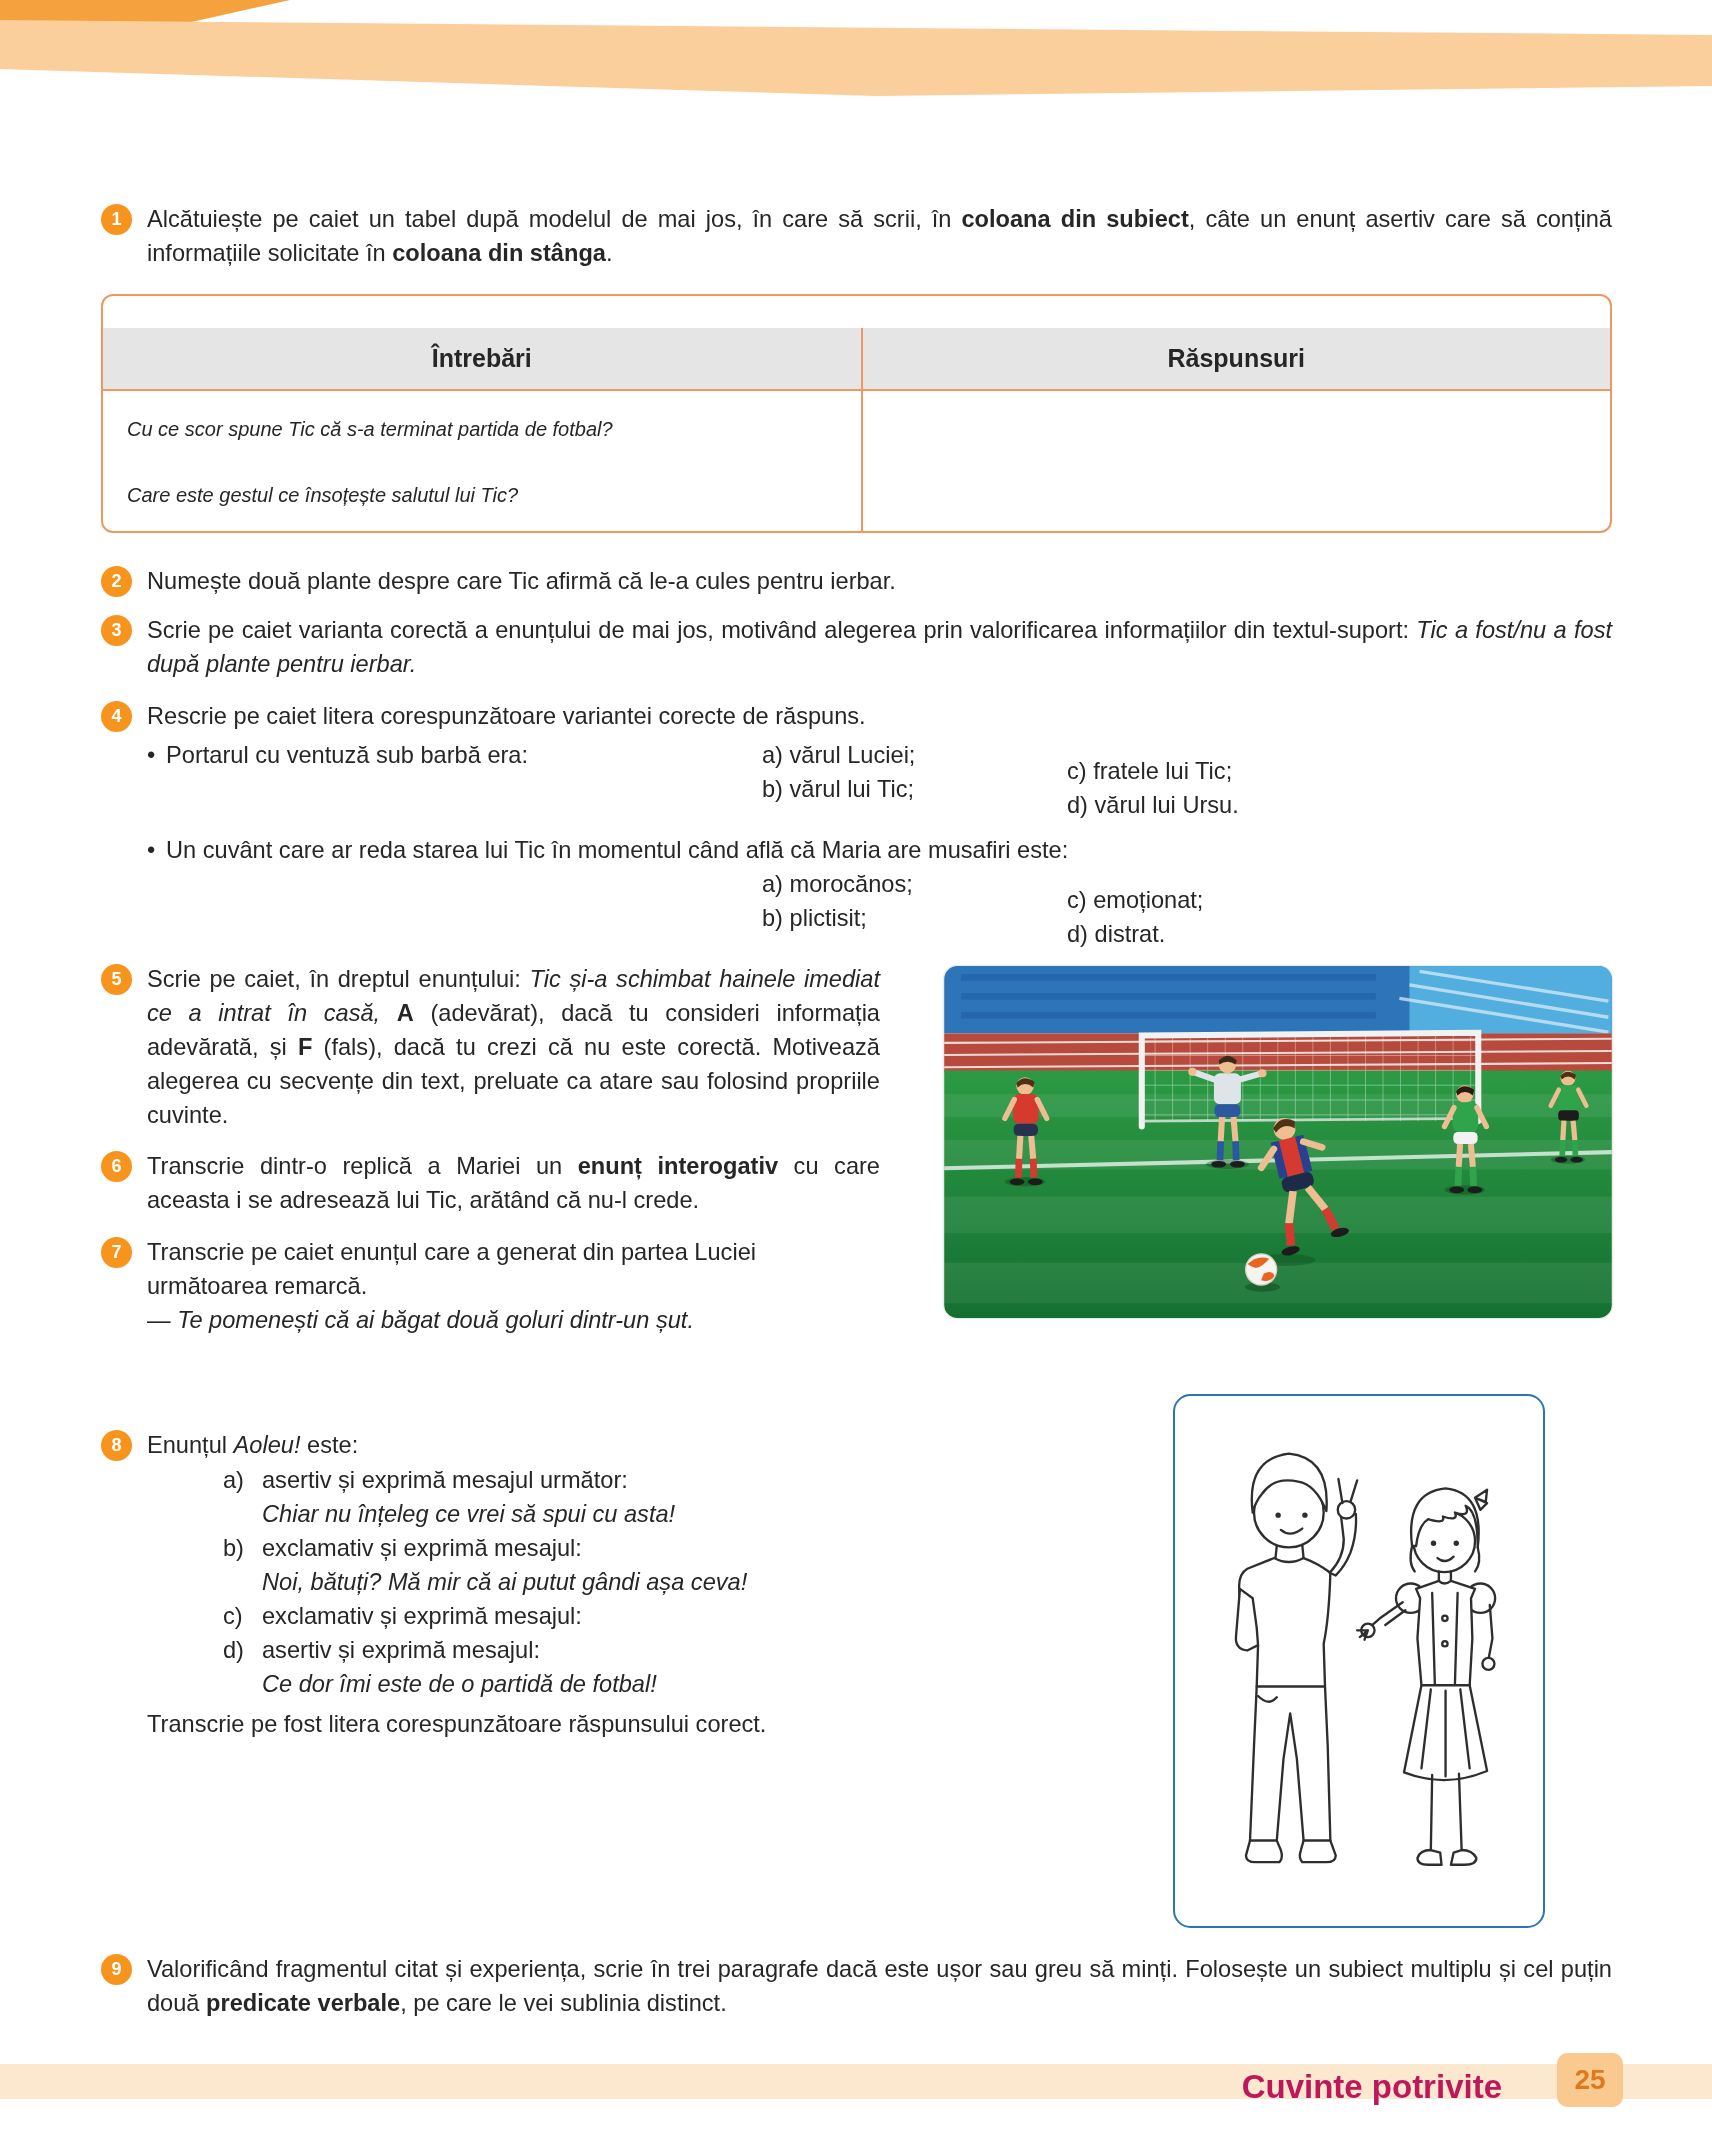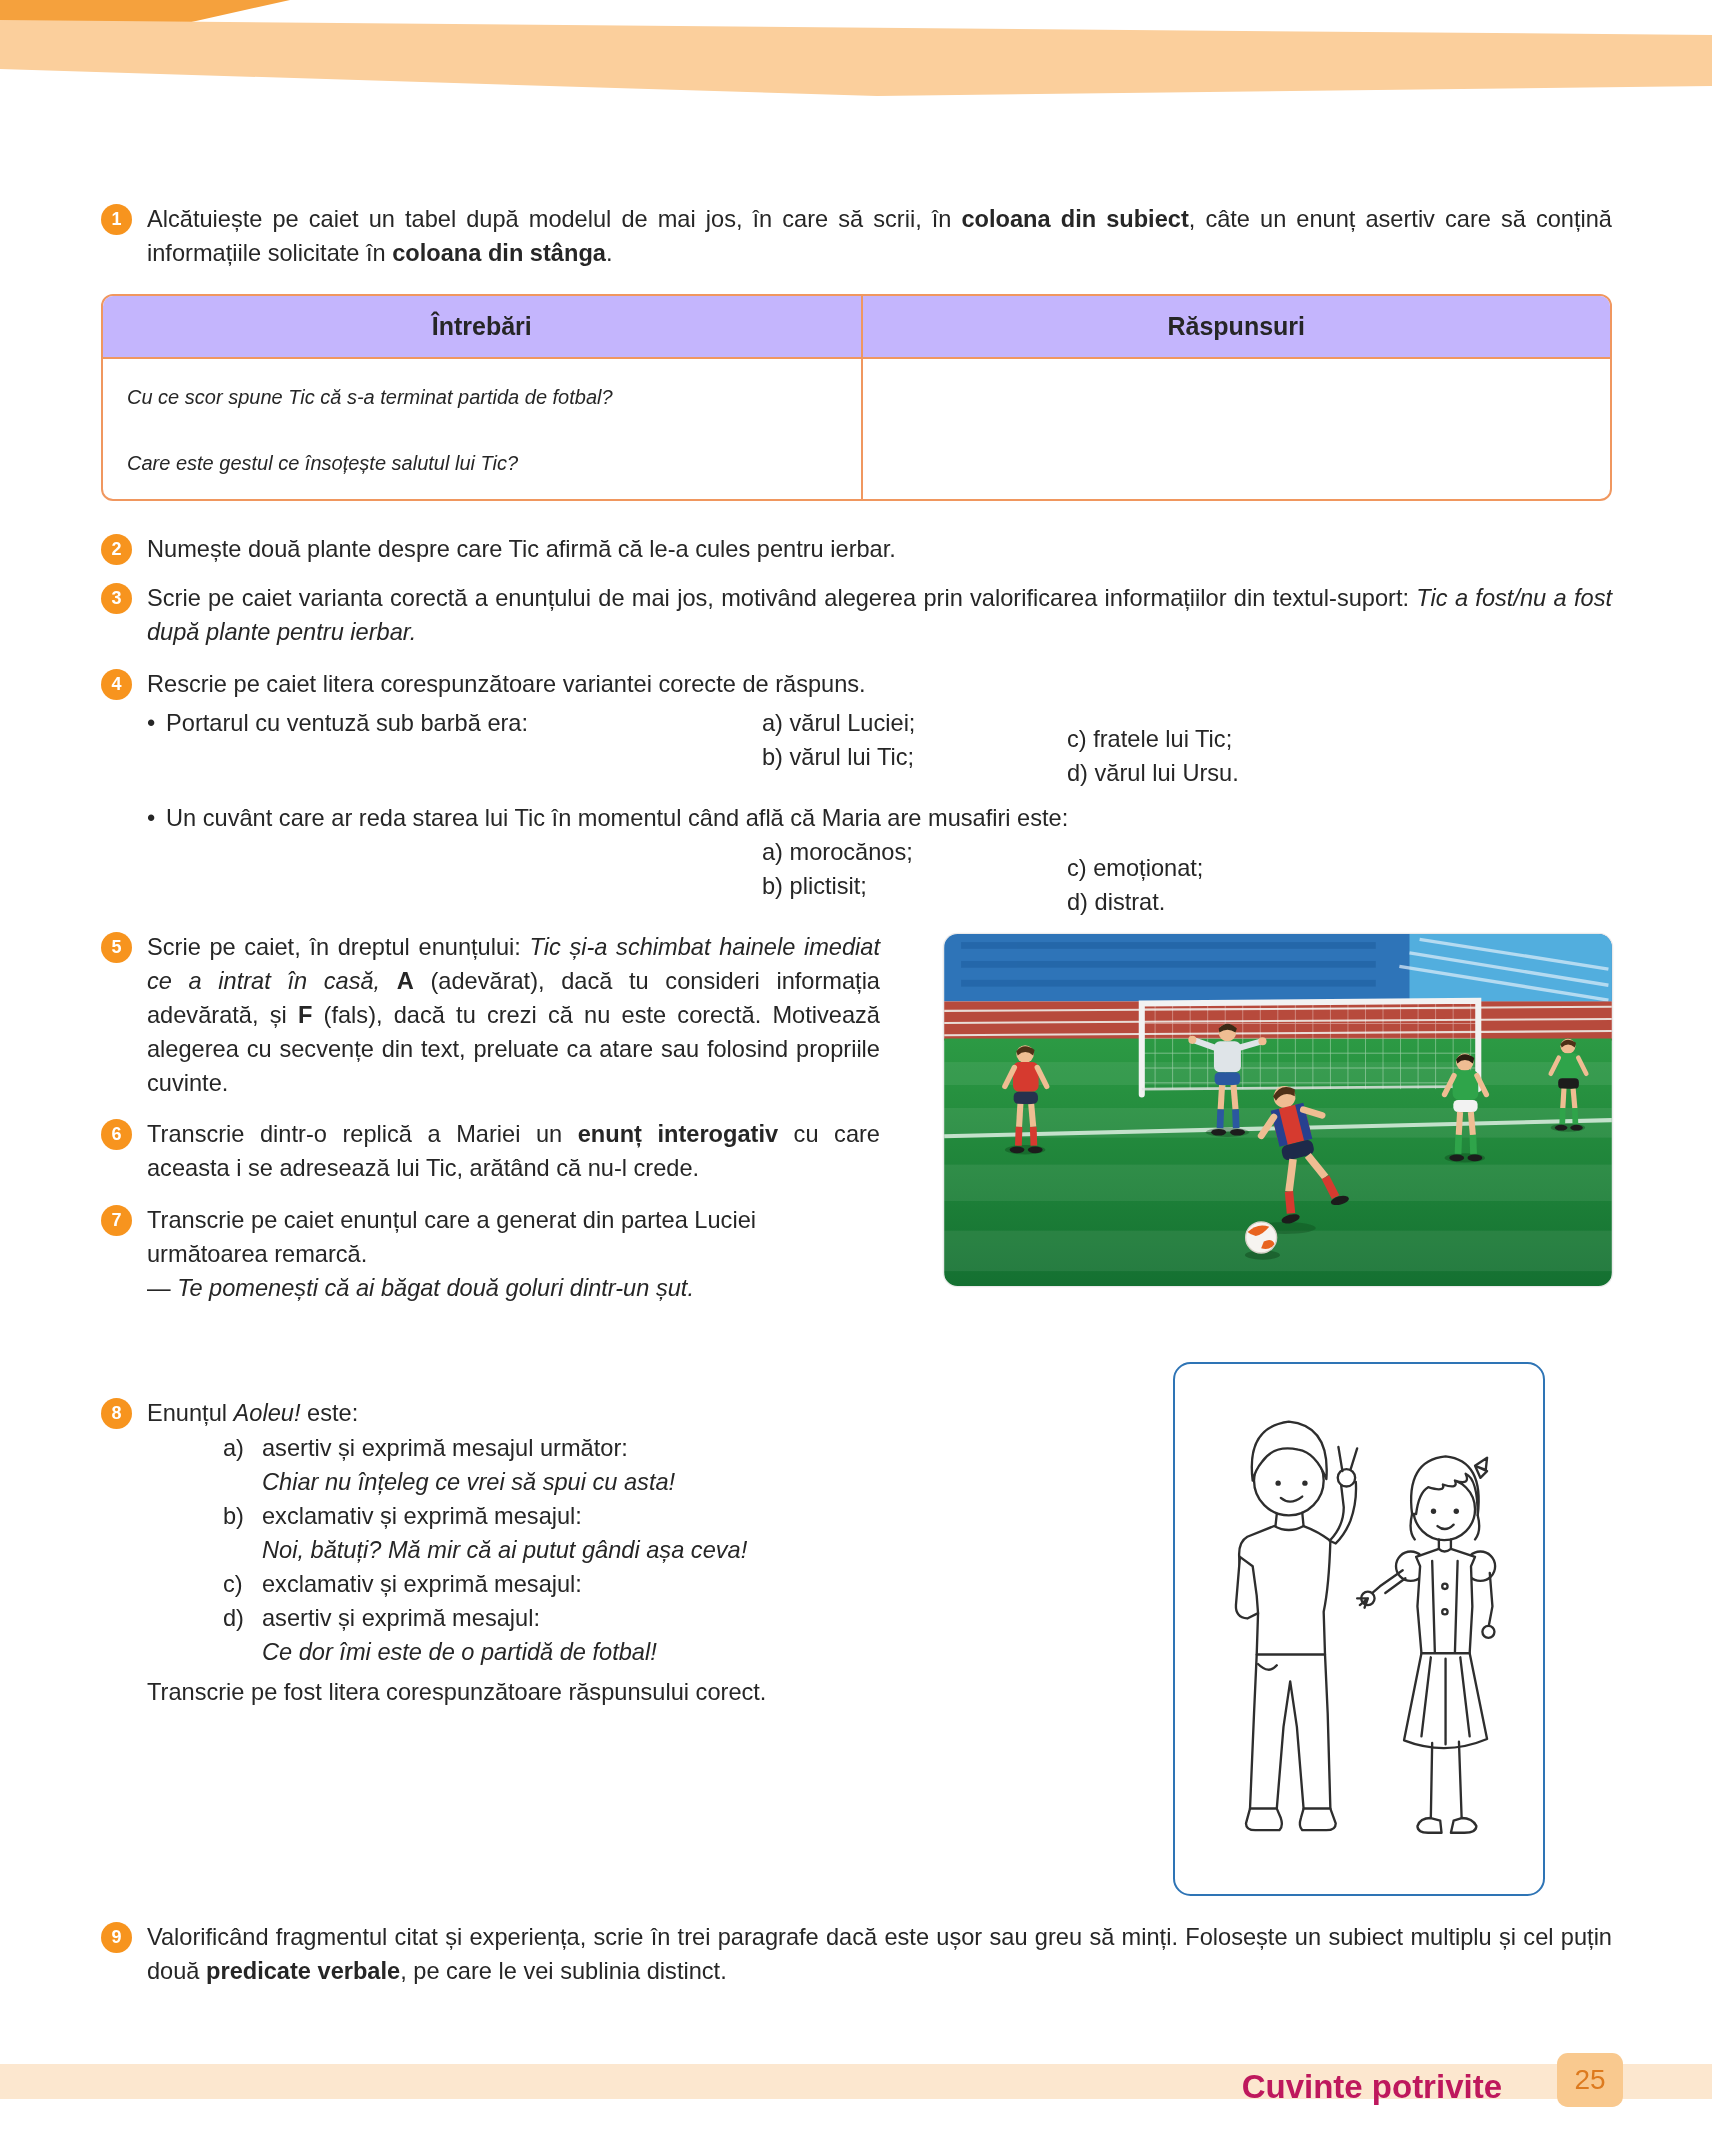--- a/index.html
+++ b/index.html
@@ -18,21 +18,21 @@
        font-size:18px;font-weight:700;display:flex;align-items:center;justify-content:center;margin-top:2px;}
   .ex-body{flex:1;font-size:23.6px;line-height:34px;}
   .just{text-align:justify;}
   .b{font-weight:700;}
   .i{font-style:italic;}
   .mt22{margin-top:15px;}
   .mt26{margin-top:17.5px;}
   
   .qtable{margin:24px 0 31px;border:2px solid #F0975F;border-radius:12px;overflow:hidden;background:#fff;}
   .qt-row{display:grid;grid-template-columns:50.4% 49.6%;}
-  .qt-head{background:#c4b5fd;border-bottom:2px solid #F0975F;}
+  .qt-head{background:#e5e5e5;border-bottom:2px solid #F0975F;margin-top:32px;}
   .qt-hcell{padding:16px 6.7px;text-align:center;font-weight:700;font-size:25px;}
   .qt-hcell:first-child{border-right:2px solid #F0975F;}
   .qt-bodyrow{min-height:140px;}
   .qt-cell:first-child{border-right:2px solid #F0975F;padding:21.6px 24px 17.5px;}
   .qt-cell p{font-style:italic;font-size:20px;line-height:32px;}
   .qt-cell p:first-child{margin-bottom:34px;}
   
   .e4intro{margin-bottom:5.4px;}
   .optrow{position:relative;min-height:34px;}
   .btext::before{content:"•";margin-right:10.8px;}
@@ -51,21 +51,21 @@
          border-radius:17.5px;background:#fff;overflow:hidden;}
   .e8opts{padding-left:76px;margin-top:1.3px;}
   .e8opt{display:grid;grid-template-columns:39px 1fr;}
   .e8quote{grid-column:2;}
   .e8outro{margin-top:5.4px;}
   
   .footer-bar{position:absolute;left:0;top:2064px;width:1712px;height:35px;background:#FCE7CF;}
   .footer-label{position:absolute;top:2068px;right:210px;color:#be185d;font-weight:700;font-size:33px;}
   .page-badge{position:absolute;top:2053px;right:89px;width:66px;height:54px;background:#F9C98F;
               border-radius:10.8px;display:flex;align-items:center;justify-content:center;
-              font-weight:400;font-size:28px;color:#DD7A1E;}
+              font-weight:700;font-size:28px;color:#DD7A1E;}
 </style>
 </head>
 <body>
 
 <div class="page">
 
   <div class="banner-dark"></div>
   <div class="banner-light"></div>
 
   <div class="content">

